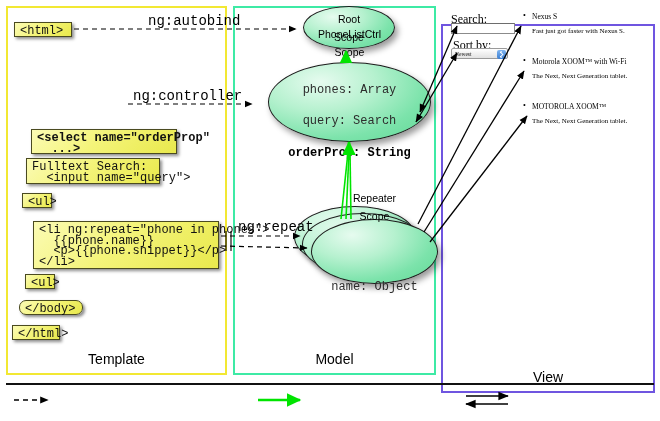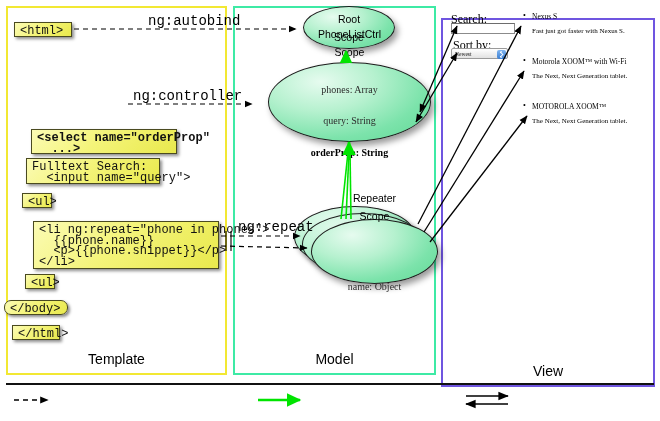--- a/index.html
+++ b/index.html
@@ -7,21 +7,21 @@
        font-family:"Liberation Sans",sans-serif;color:#000;}
 
   
   #canvas{position:absolute;left:0;top:0;width:660px;height:421px;}
   #svg-layer{position:absolute;left:0;top:0;width:660px;height:421px;pointer-events:none;}
 
   
   .column{position:absolute;background:#fff;box-sizing:border-box;}
   #col-template{left:6px;top:6px;width:221px;height:369px;border:2px solid #f2e832;}
   #col-model{left:233px;top:6px;width:203px;height:369px;border:2px solid #3eeaa5;}
-  #col-view{left:441px;top:18px;width:214px;height:369px;border:2px solid #6f55e0;}
+  #col-view{left:441px;top:24px;width:214px;height:369px;border:2px solid #6f55e0;}
 
   .col-label{position:absolute;bottom:6px;width:100%;text-align:center;
              font-size:14px;font-family:"Liberation Sans",sans-serif;color:#000;}
 
   
   .codebox{position:absolute;box-sizing:border-box;
            background:linear-gradient(135deg,#fbfbb4 0%,#f4f47a 45%,#e9e94d 100%);
            border:1px solid #4a4a20;
            box-shadow:2px 2px 3px rgba(0,0,0,.45);
            font-family:"Liberation Mono",monospace;
@@ -30,21 +30,21 @@
   .codebox.bold{font-weight:bold;}
 
   
   .ellipse{position:absolute;box-sizing:border-box;border-radius:50%;
            border:1.3px solid #1d1d1d;
            background:radial-gradient(ellipse at 32% 24%,#e6fbef 0%,#b6f1cf 35%,#7ce3ab 68%,#5fd894 100%);
            box-shadow:3px 4px 6px rgba(0,0,0,.4);
            display:flex;flex-direction:column;align-items:center;
            justify-content:center;text-align:center;}
   .ell-title{font-family:"Liberation Sans",sans-serif;font-size:10.5px;line-height:18px;color:#000;}
-  .ell-props{font-family:Liberation Serif, serif;font-size:10px;line-height:10.5px;
+  .ell-props{font-family:Liberation Mono, monospace;font-size:12px;line-height:10.5px;
              color:#2c2c2c;margin-top:3px;white-space:pre;}
 
   .stack-ell{position:absolute;box-sizing:border-box;border-radius:50%;
              border:1.3px solid #1d1d1d;
              background:radial-gradient(ellipse at 32% 24%,#e6fbef 0%,#bdf2d4 40%,#86e5b2 75%,#66da99 100%);
              box-shadow:2px 3px 5px rgba(0,0,0,.35);}
 
   
   .arrow-label{position:absolute;font-family:"Liberation Mono",monospace;
                font-size:14px;color:#000;white-space:pre;}
@@ -105,35 +105,35 @@
 
   <div class="codebox" style="left:22px;top:193px;width:30px;height:15px;">&lt;ul&gt;</div>
 
   <div class="codebox" style="left:33px;top:221px;width:186px;height:48px;">&lt;li ng:repeat="phone in phones"&gt;
   {{phone.name}}
   &lt;p&gt;{{phone.snippet}}&lt;/p&gt;
 &lt;/li&gt;</div>
 
   <div class="codebox" style="left:25px;top:274px;width:30px;height:15px;">&lt;ul&gt;</div>
 
-  <div class="codebox" style="left:4px;top:300px;width:64px;height:15px;border-radius:7px;">&lt;/body&gt;</div>
+  <div class="codebox" style="left:19px;top:300px;width:64px;height:15px;border-radius:7px;">&lt;/body&gt;</div>
 
   <div class="codebox" style="left:12px;top:325px;width:48px;height:15px;">&lt;/html&gt;</div>
 
   <div class="ellipse" style="left:303px;top:6px;width:92px;height:43px;">
     <div class="ell-title" style="white-space:pre-line;">Root
 Scope</div>
   </div>
 
   <div class="ellipse" style="left:268px;top:62px;width:163px;height:80px;">
     <div class="ell-title" style="white-space:pre-line;">PhoneListCtrl
 Scope</div>
     <div class="ell-props">
       <div>phones: Array</div>
-      <div>query: String</div>
+      <div>query: Search</div>
       <div style="font-weight:bold;color:#000;">orderProp: String</div>
     </div>
   </div>
 
   <div class="stack-ell" style="left:294px;top:206px;width:122px;height:62px;"></div>
   <div class="stack-ell" style="left:302px;top:213px;width:122px;height:62px;"></div>
 
   <div class="ellipse" style="left:311px;top:219px;width:127px;height:65px;gap:33px;">
     <div class="ell-title" style="white-space:pre-line;">Repeater
 Scope</div>

